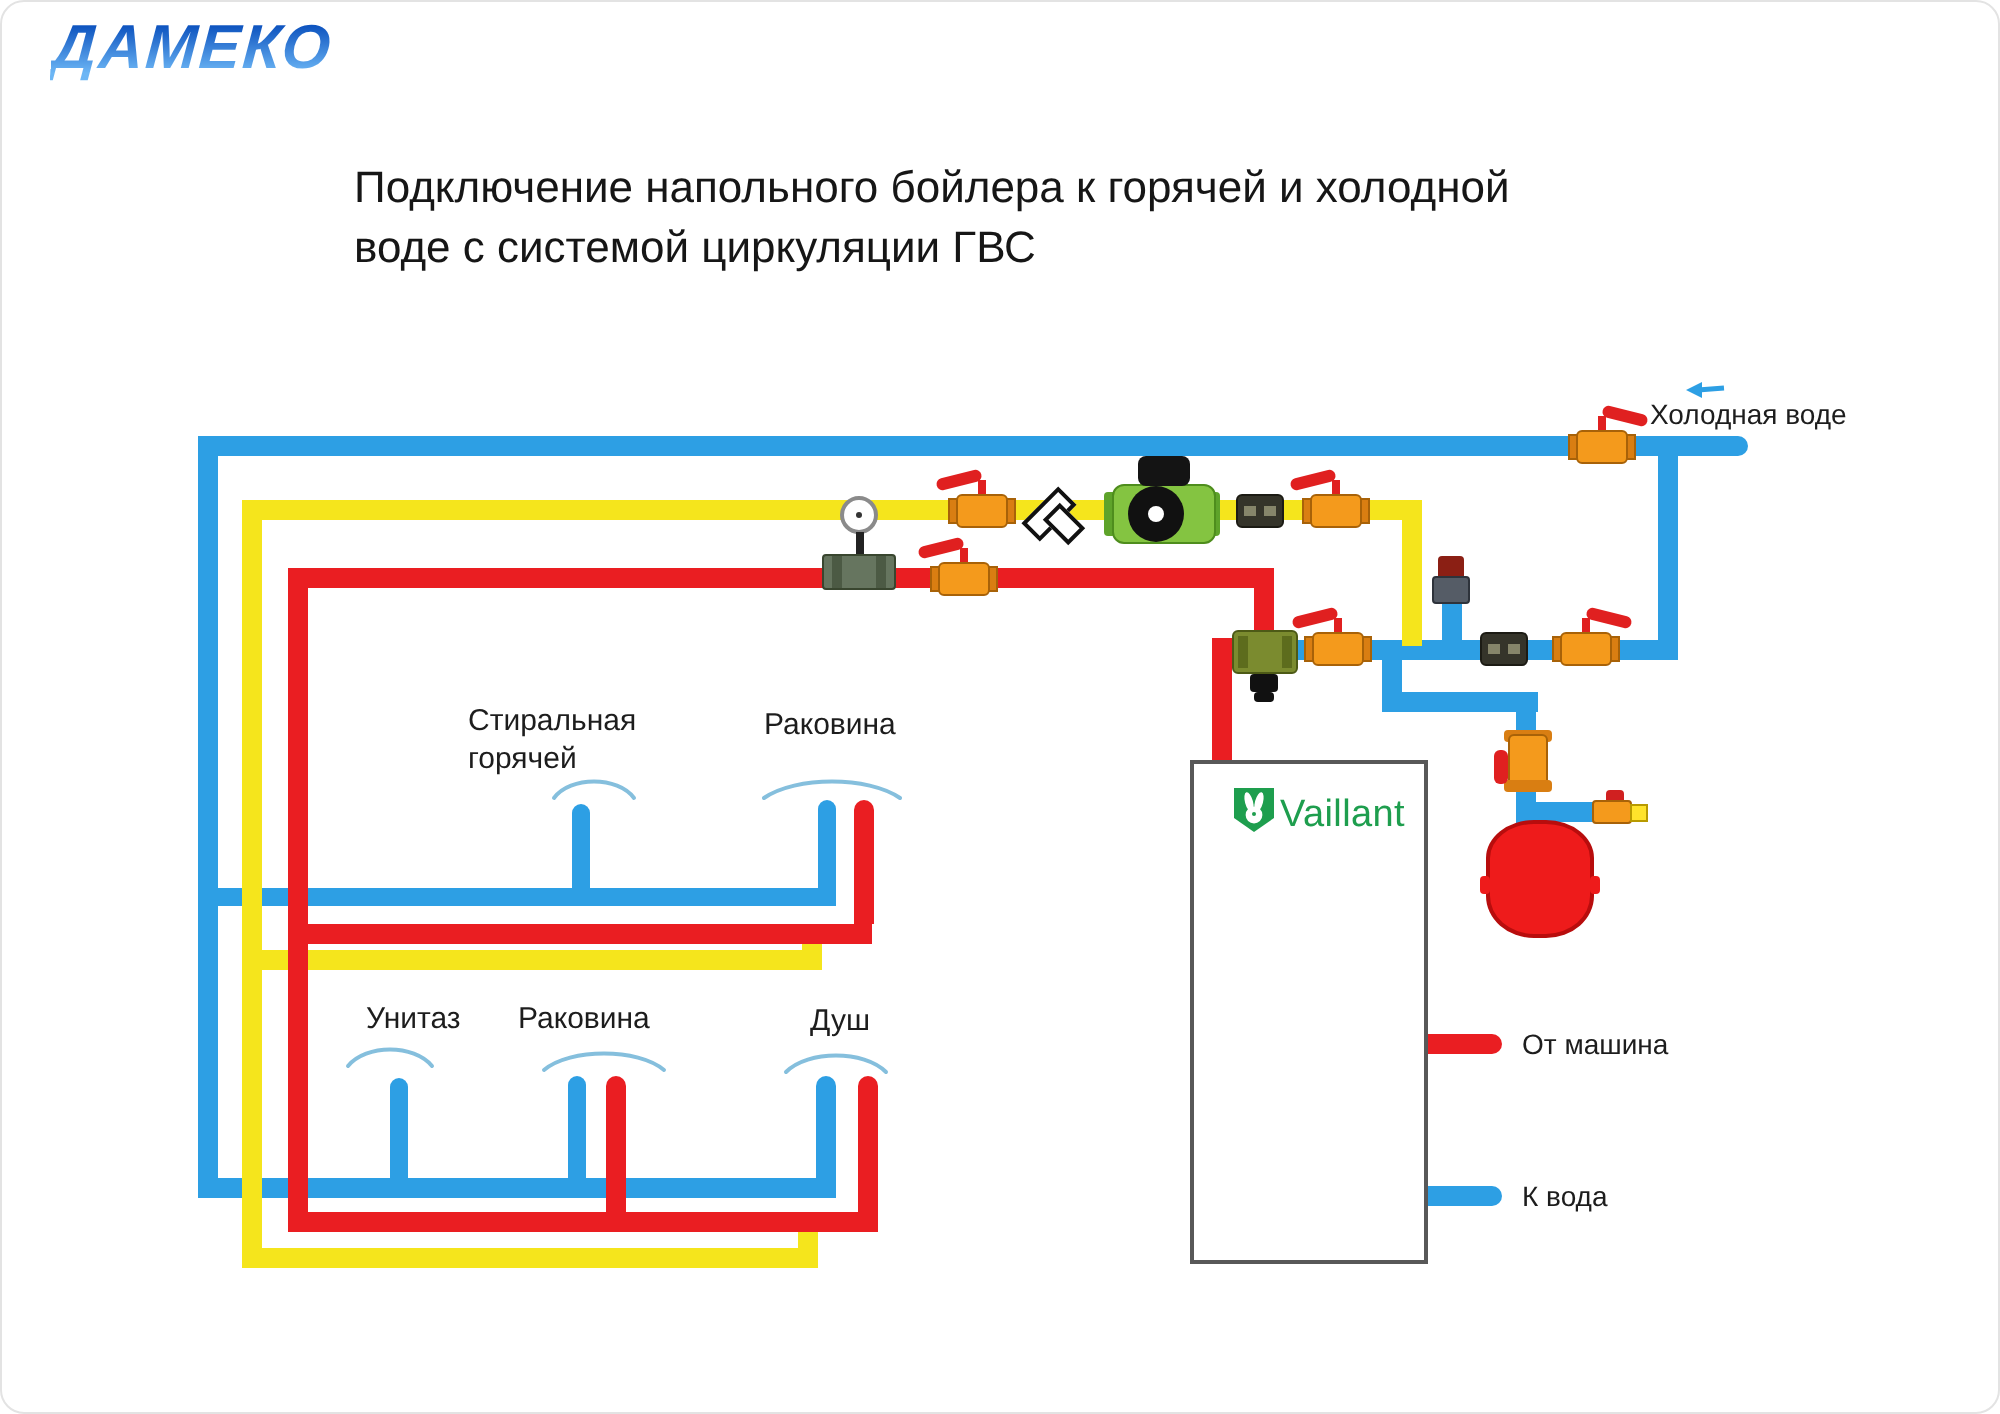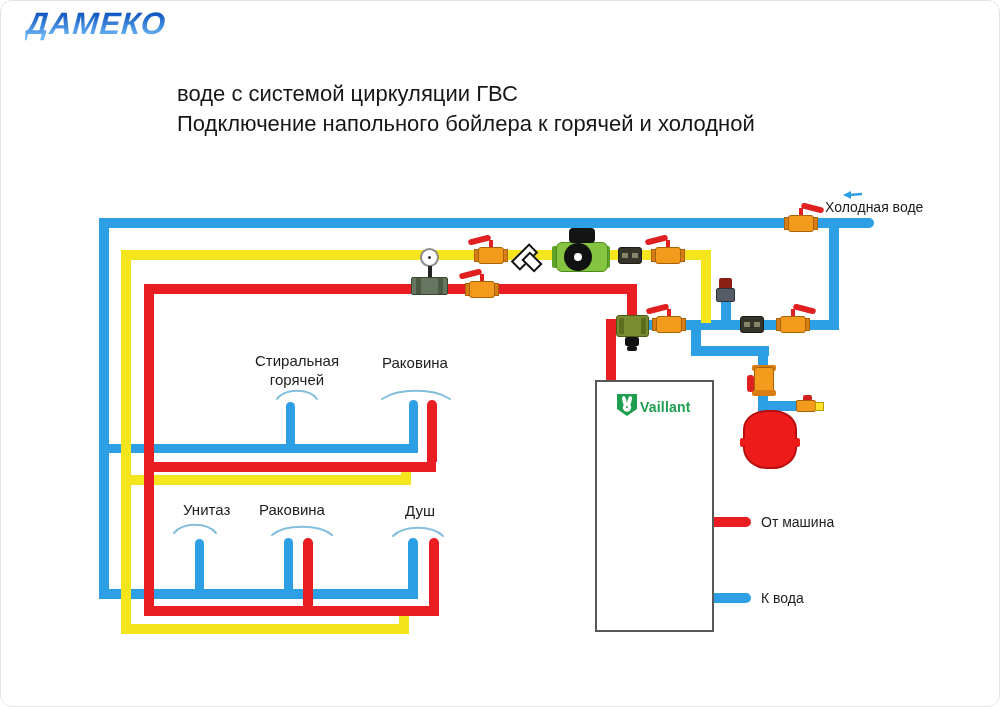--- a/index.html
+++ b/index.html
@@ -81,21 +81,21 @@
 
   
   .tank{position:absolute;left:742px;top:409px;width:54px;height:59px;background:#ee1b1b;border:2px solid #b80d0d;
         border-radius:24px 24px 24px 24px / 19px 19px 21px 21px;box-sizing:border-box;z-index:5;}
   .tank::before{content:"";position:absolute;left:-5px;top:26px;width:5px;height:9px;background:#ee1b1b;border-radius:2px;}
   .tank::after{content:"";position:absolute;right:-5px;top:26px;width:5px;height:9px;background:#ee1b1b;border-radius:2px;}
 
   
   .boiler{position:absolute;left:594px;top:379px;width:119px;height:252px;background:#fff;border:2px solid #585858;box-sizing:border-box;z-index:4;}
   .vaillant{position:absolute;left:616px;top:393px;display:flex;align-items:center;gap:3px;z-index:6;}
-  .vaillant .vtext{color:#1e9e4e;font-weight:bold;font-size:14px;letter-spacing:0.2px;}
+  .vaillant .vtext{color:#1e9e4e;font-weight:normal;font-size:19px;letter-spacing:0.2px;}
 
   
   .lbl{position:absolute;color:#1d1d1d;z-index:6;white-space:nowrap;}
   .logo{position:absolute;left:25px;top:5px;font-size:31px;font-weight:bold;font-style:italic;letter-spacing:1px;
         background:linear-gradient(180deg,#0f55c0 20%,#6cb6f5 85%);-webkit-background-clip:text;background-clip:text;
         -webkit-text-fill-color:transparent;color:transparent;transform:skewX(-4deg);z-index:6;}
   .title{position:absolute;left:176px;top:78px;font-size:22px;line-height:30px;color:#161616;z-index:6;}
   .fix{font-size:15px;}
   .sm{font-size:14px;}
   .brace{position:absolute;z-index:6;}
@@ -262,27 +262,27 @@
   </svg>
 
   <svg class="flowarrow" style="left:842px;top:189px;" width="20" height="10" viewBox="0 0 20 10">
     <line x1="6" y1="5" x2="19" y2="4" stroke="#2d9fe4" stroke-width="2.5"></line>
     <path d="M0 5 L8 1 L8 9 Z" fill="#2d9fe4"></path>
   </svg>
 
   <div class="logo">ДАМЕКО</div>
 
   <div class="title">
+    <div>Подключение напольного бойлера к горячей и холодной</div>
     <div>воде с системой циркуляции ГВС</div>
-    <div>Подключение напольного бойлера к горячей и холодной</div>
   </div>
 
   <div class="lbl sm" style="left:824px;top:198px;">Холодная воде</div>
 
-  <div class="lbl fix" style="left:233px;top:350px;width:126px;text-align:center;line-height:19px;">
+  <div class="lbl fix" style="left:233px;top:350px;width:126px;line-height:19px;">
     <div>Стиральная</div>
     <div>горячей</div>
   </div>
   <div class="lbl fix" style="left:381px;top:353px;">Раковина</div>
   <div class="lbl fix" style="left:182px;top:500px;">Унитаз</div>
   <div class="lbl fix" style="left:258px;top:500px;">Раковина</div>
   <div class="lbl fix" style="left:404px;top:501px;">Душ</div>
   <div class="lbl sm" style="left:760px;top:513px;">От машина</div>
   <div class="lbl sm" style="left:760px;top:589px;">К вода</div>
 

